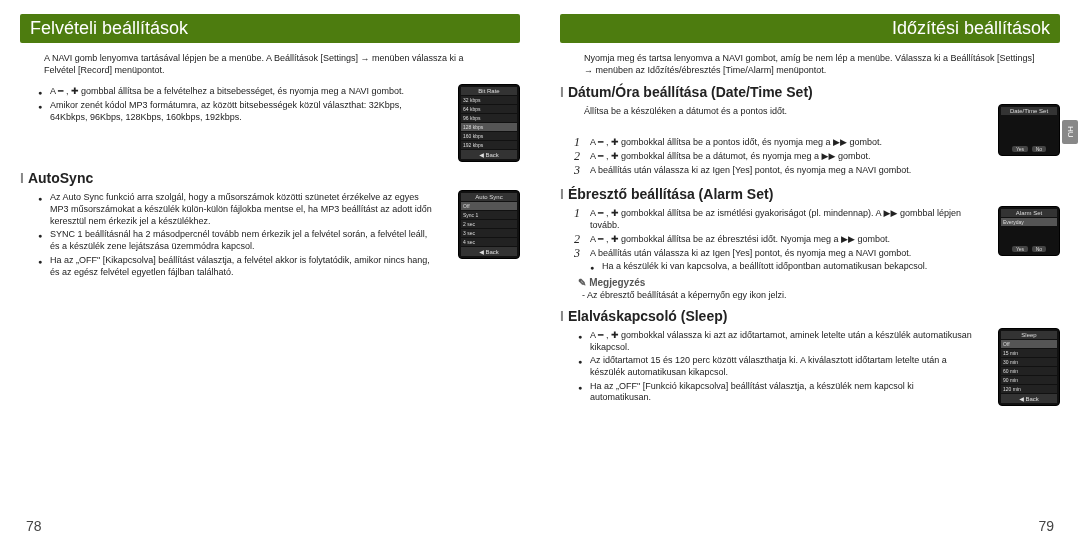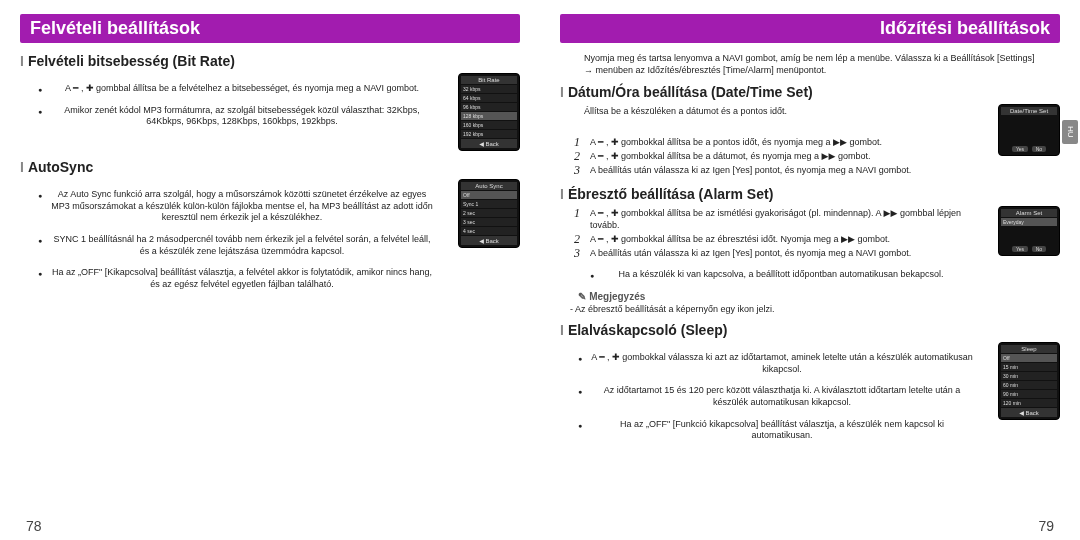--- a/index.html
+++ b/index.html
@@ -1,62 +1,62 @@
 <!DOCTYPE html>
 <html><head>
 <meta charset="utf-8">
 <style>
   * { box-sizing: border-box; margin: 0; padding: 0; }
   body { width: 1080px; height: 540px; background: #fff; font-family: Arial, sans-serif; font-size: 9px; color: #222; position: relative; }
   .page-wrap { display: flex; width: 100%; height: 100%; }
   .page { width: 540px; height: 540px; padding: 8px 20px 8px 20px; position: relative; }
-  .hdr { background: #a21caf; color: #fff; font-weight: bold; font-size: 18px; padding: 4px 10px; margin: 6px 0 10px 0; border-radius: 2px; }
+  .hdr { background: #4d7c0f; color: #fff; font-weight: normal; font-size: 18px; padding: 4px 10px; margin: 6px 0 10px 0; border-radius: 2px; }
   .hdr.left { text-align: left; }
   .hdr.right { text-align: right; }
   .intro { font-size: 9px; margin: 4px 24px 8px 24px; line-height: 1.3; }
   .sec { margin: 6px 0 8px 0; }
   .sec-row { display: flex; align-items: flex-start; }
   .sec-body { flex: 1; }
   .sec h2 { font-size: 14px; margin: 2px 0 4px 0; }
   .sec h2 .bar { color: #888; font-weight: bold; margin-right: 4px; }
   .sub { font-size: 9px; margin: 2px 24px 21px 24px; }
   ul.bul { list-style: none; margin: 2px 18px; }
-  ul.bul > li { position: relative; padding-left: 12px; margin: 10px 0; line-height: 1.3; text-align: center; }
+  ul.bul > li { position: relative; padding-left: 12px; margin: 2px 0; line-height: 1.3; }
   ul.bul > li::before { content: "●"; position: absolute; left: 0; font-size: 7px; top: 2px; }
   ol.num { list-style: none; margin: 2px 14px; }
   ol.num > li { position: relative; padding-left: 16px; margin: 2px 0; line-height: 1.3; }
   ol.num > li .n { position: absolute; left: 0; font-style: italic; font-family: serif; font-size: 12px; top: -2px; }
   .note-h { font-size: 10px; font-weight: bold; margin: 4px 0 2px 18px; color: #555; }
   .note-h::before { content: "✎ "; }
-  .note-body { font-size: 9px; margin-left: 10px; }
+  .note-body { font-size: 9px; margin-left: 22px; }
   .shot { width: 62px; background: #111; color: #ddd; border: 1px solid #000; border-radius: 4px; font-size: 6px; text-align: center; padding: 2px; margin-left: 6px; flex-shrink: 0; }
   .shot .t { background: #333; padding: 1px; font-size: 6px; }
   .shot .row { background: #222; margin: 1px 0; padding: 1px 2px; text-align: left; font-size: 5px; }
   .shot .row.sel { background: #555; }
   .shot .btn { display: inline-block; background: #444; padding: 0 4px; margin: 1px; font-size: 5px; border-radius: 2px; }
   .pnum { position: absolute; bottom: 6px; font-size: 14px; color: #444; }
   .pnum.l { left: 26px; }
   .pnum.r { right: 26px; }
   .side-tab { position: absolute; right: 2px; top: 120px; width: 16px; height: 24px; background: #888; color: #fff; font-size: 8px; writing-mode: vertical-rl; text-align: center; line-height: 16px; border-radius: 2px; }
 </style>
 </head>
 <body>
 
 <div class="page-wrap">
 
   <div class="page">
     <div class="hdr left">Felvételi beállítások</div>
+    <div class="intro">A NAVI gomb lenyomva tartásával lépjen be a menübe. A Beállítások [Settings] → menüben válassza ki a Felvétel [Record] menüpontot.</div>
 
     <div class="sec">
-      <h2><span class="bar">I</span><span>Felvételi bitsebesség (Bit Rate)</span></h2>
       <div class="sec-row">
         <div class="sec-body">
           <ul class="bul">
             <li>A ━ , ✚ gombbal állítsa be a felvételhez a bitsebességet, és nyomja meg a NAVI gombot.</li>
-            <li>Amikor zenét kódol MP3 formátumra, az szolgál bitsebességek közül választhat: 32Kbps, 64Kbkps, 96Kbps, 128Kbps, 160kbps, 192kbps.</li>
+            <li>Amikor zenét kódol MP3 formátumra, az között bitsebességek közül választhat: 32Kbps, 64Kbkps, 96Kbps, 128Kbps, 160kbps, 192kbps.</li>
           </ul>
         </div>
         <div class="shot">
           <div class="t">Bit Rate</div>
           <div class="row">32 kbps</div>
           <div class="row">64 kbps</div>
           <div class="row">96 kbps</div>
           <div class="row sel">128 kbps</div>
           <div class="row">160 kbps</div>
           <div class="row">192 kbps</div>

